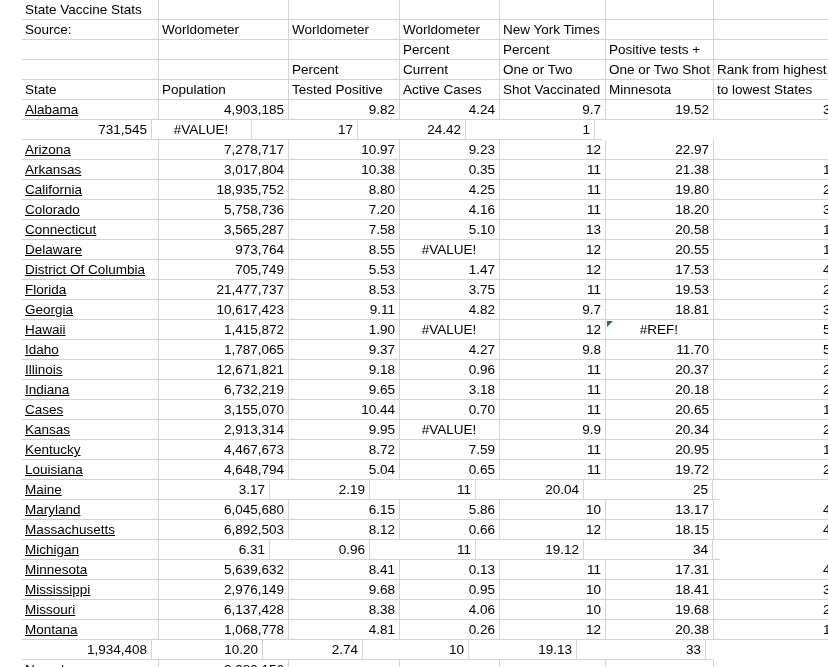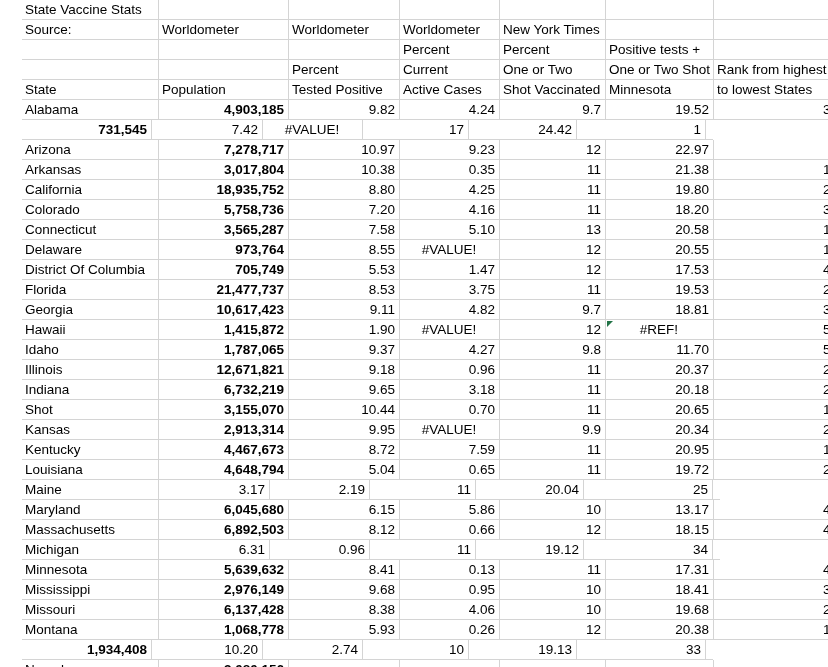--- a/index.html
+++ b/index.html
@@ -11,22 +11,22 @@
   .cell{
     box-sizing:border-box;height:20px;line-height:19px;overflow:hidden;white-space:nowrap;
     border-right:1px solid var(--gridline,#d4d4d4);
     border-bottom:1px solid var(--gridline,#d4d4d4);
     padding:0 4px 0 3px;position:relative;flex:0 0 auto;
   }
   .cA{width:137px}.cB{width:130px}.cC{width:111px}.cD{width:100px}
   .cE{width:106px}.cF{width:108px}.cG{width:129px}
   .cH{width:7px;border-right:none;padding:0;}
   .num{text-align:right;}
-  .bold{font-weight:bold;}
-  .state{}
+  .bold{font-weight:normal;}
+  .state{text-decoration:underline;}
   .err{text-align:center;}
   .flag-tri{
     display:none;position:absolute;left:1px;top:1px;width:0;height:0;
     border-top:6px solid var(--flag,#217346);border-right:6px solid transparent;
   }
   .flagged .flag-tri{display:block;}
   .row.partial{height:7px;overflow:hidden;}
   .row.partial .cell{border-bottom:none;}
 </style>
 </head>
@@ -96,21 +96,20 @@
     <div class="cell cC num">9.82</div>
     <div class="cell cD num">4.24</div>
     <div class="cell cE num">9.7</div>
     <div class="cell cF num">19.52</div>
     <div class="cell cG num">30</div>
     <div class="cell cH"></div>
   </div>
 
   <div class="row">
     <div class="cell cB num bold">731,545</div>
-    <div class="cell cC num">7.42</div>
     <div class="cell cD num err">#VALUE!</div>
     <div class="cell cE num">17</div>
     <div class="cell cF num">24.42</div>
     <div class="cell cG num">1</div>
     <div class="cell cH"></div>
   </div>
 
   <div class="row">
     <div class="cell cA state">Arizona</div>
     <div class="cell cB num bold">7,278,717</div>
@@ -248,21 +247,21 @@
     <div class="cell cB num bold">6,732,219</div>
     <div class="cell cC num">9.65</div>
     <div class="cell cD num">3.18</div>
     <div class="cell cE num">11</div>
     <div class="cell cF num">20.18</div>
     <div class="cell cG num">23</div>
     <div class="cell cH"></div>
   </div>
 
   <div class="row">
-    <div class="cell cA state">Shot</div>
+    <div class="cell cA state">Cases</div>
     <div class="cell cB num bold">3,155,070</div>
     <div class="cell cC num">10.44</div>
     <div class="cell cD num">0.70</div>
     <div class="cell cE num">11</div>
     <div class="cell cF num">20.65</div>
     <div class="cell cG num">15</div>
     <div class="cell cH"></div>
   </div>
 
   <div class="row">
@@ -369,21 +368,21 @@
     <div class="cell cD num">4.06</div>
     <div class="cell cE num">10</div>
     <div class="cell cF num">19.68</div>
     <div class="cell cG num">28</div>
     <div class="cell cH"></div>
   </div>
 
   <div class="row">
     <div class="cell cA state">Montana</div>
     <div class="cell cB num bold">1,068,778</div>
-    <div class="cell cC num">5.93</div>
+    <div class="cell cC num">4.81</div>
     <div class="cell cD num">0.26</div>
     <div class="cell cE num">12</div>
     <div class="cell cF num">20.38</div>
     <div class="cell cG num">19</div>
     <div class="cell cH"></div>
   </div>
 
   <div class="row">
     <div class="cell cB num bold">1,934,408</div>
     <div class="cell cC num">10.20</div>

